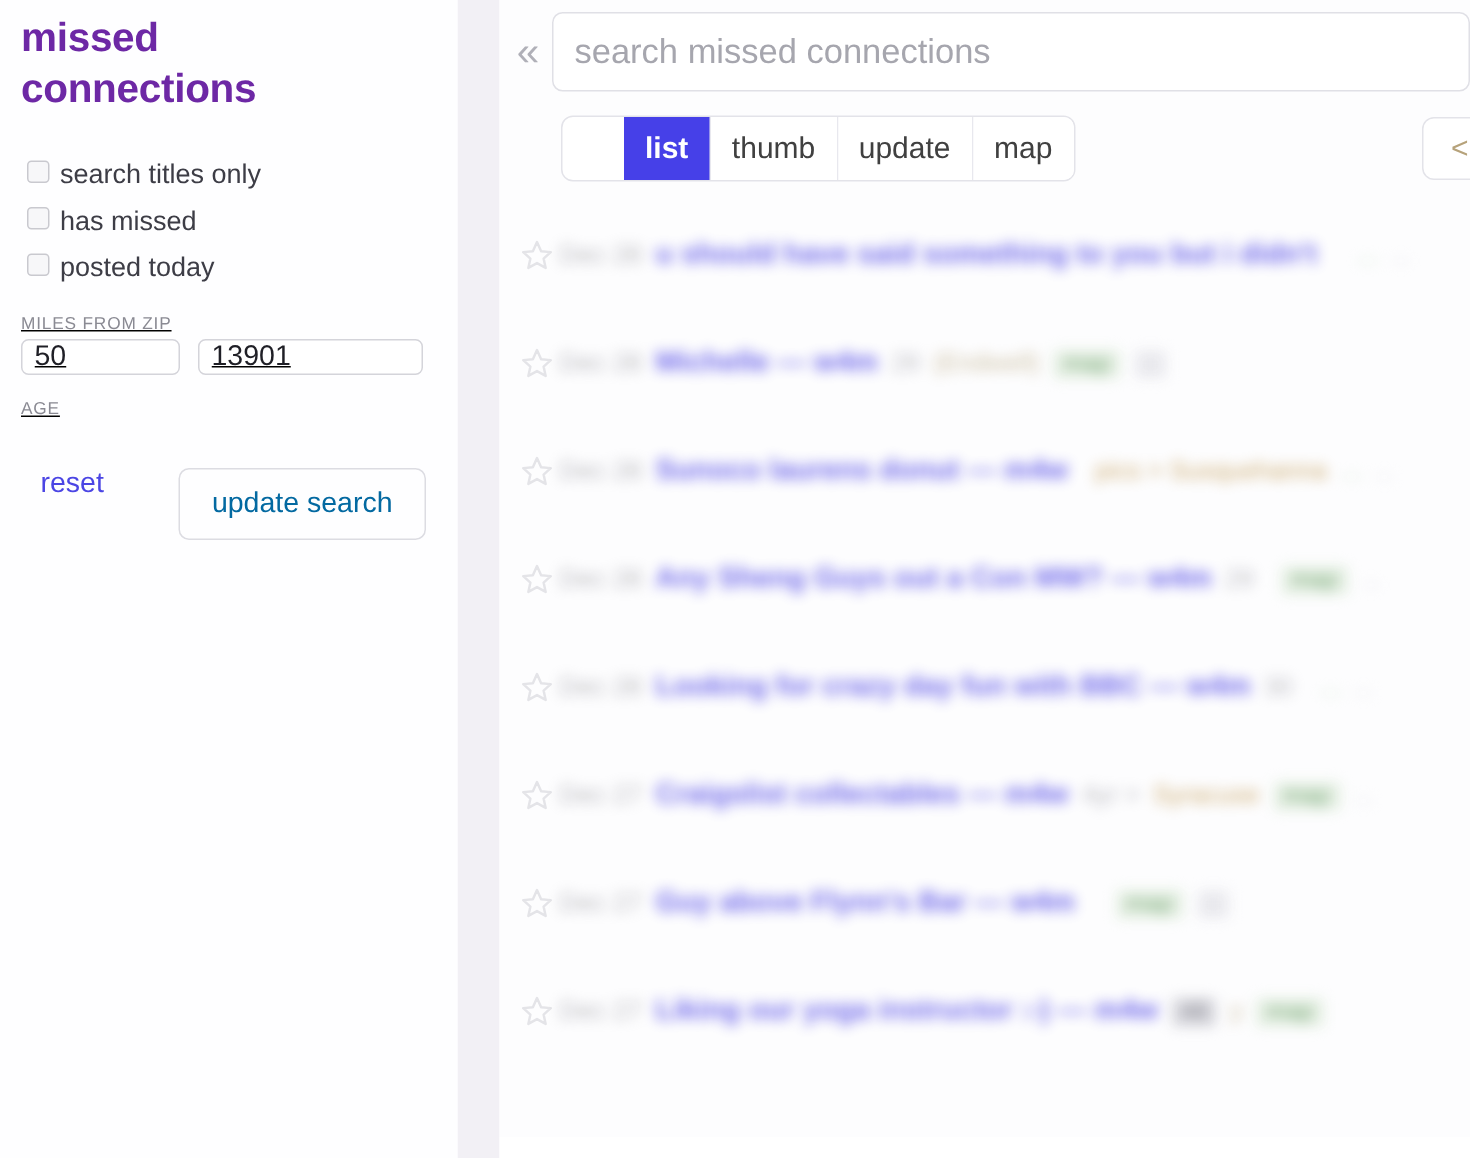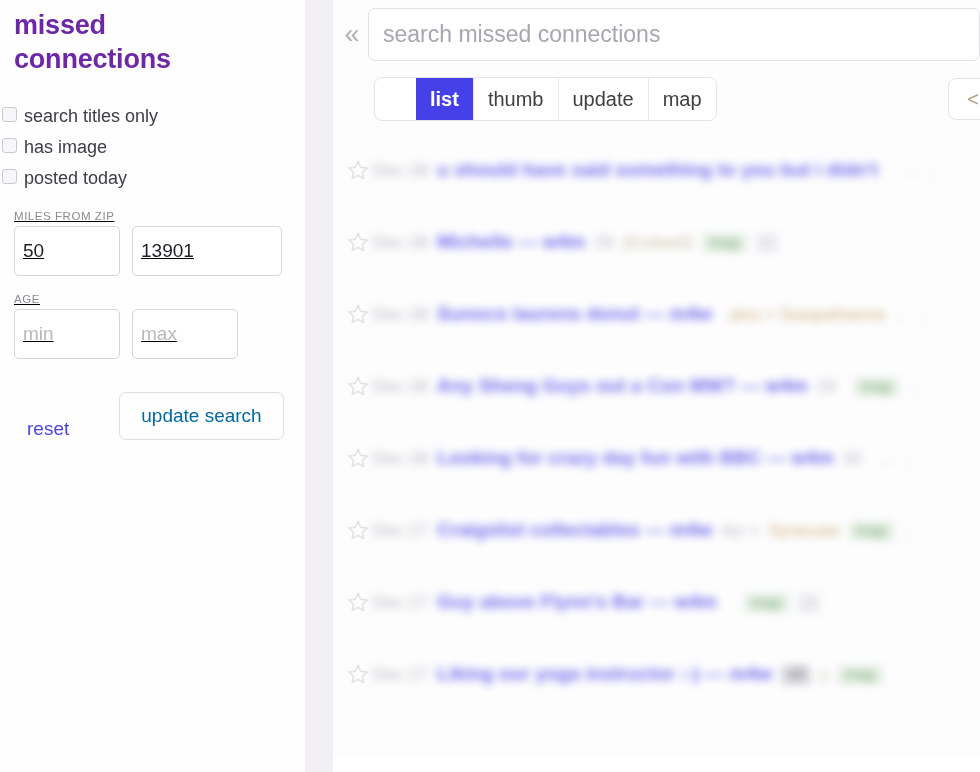--- a/index.html
+++ b/index.html
@@ -42,21 +42,21 @@
     line-height: 1.26;
     font-weight: 700;
     color: #6d28a5;
     letter-spacing: -0.2px;
   }
   .sb-heading .word {
     display: block;
   }
 
   .filters {
-    margin: 24px 0 0 0;
+    margin: 24px 0 0 16px;
     padding: 0 0 0 2px;
   }
   .filter-row {
     display: flex;
     align-items: center;
     height: 31px;
   }
   .cbox {
     width: 15px;
     height: 15px;
@@ -88,41 +88,41 @@
     text-transform: uppercase;
     font-weight: 400;
     margin-bottom: 4px;
   }
   .inputs-row {
     display: flex;
     gap: 12px;
   }
   .txtinput {
     box-sizing: border-box;
-    height: 50px;
+    height: 24px;
     border: 1px solid #d4d4da;
     border-radius: 5px;
     background: #ffffff;
     font-family: "Liberation Sans", sans-serif;
     font-size: 19px;
     color: #1f1f26;
     padding: 0 8px;
     outline: none;
   }
   .txtinput::placeholder {
     color: #b7b7bd;
   }
   .w-narrow { width: 106px; }
   .w-wide   { width: 150px; }
 
   .actions {
     padding-left: 14px;
     margin-top: 33px;
     display: flex;
-    align-items: flex-end;
+    align-items: flex-start;
   }
   .reset-link {
     font-size: 19px;
     color: #4b45e4;
     text-decoration: none;
     background: none;
     border: none;
     padding: 0;
     margin: 0 0 0 13px;
     font-family: "Liberation Sans", sans-serif;
@@ -350,42 +350,38 @@
       <span class="word">connections</span>
     </h1>
 
     <div class="filters">
       <div class="filter-row">
         <span class="cbox"></span>
         <span class="filter-label">search titles only</span>
       </div>
       <div class="filter-row">
         <span class="cbox"></span>
-        <span class="filter-label">has image</span>
+        <span class="filter-label">has missed</span>
       </div>
       <div class="filter-row">
         <span class="cbox"></span>
         <span class="filter-label">posted today</span>
       </div>
     </div>
 
     <div class="fieldgroup">
       <div class="grouplabel">MILES FROM ZIP</div>
       <div class="inputs-row">
         <input class="txtinput w-narrow" type="text" value="50" style="">
         <input class="txtinput w-wide" type="text" value="13901" style="">
       </div>
     </div>
 
     <div class="fieldgroup">
       <div class="grouplabel">AGE</div>
-      <div class="inputs-row">
-        <input class="txtinput w-narrow" type="text" placeholder="min" style="">
-        <input class="txtinput w-narrow" type="text" placeholder="max" style="">
-      </div>
     </div>
 
     <div class="actions">
       <button class="reset-link">reset</button>
       <button class="update-btn">update search</button>
     </div>
 
   </aside>
 
   <div id="divider"></div>

